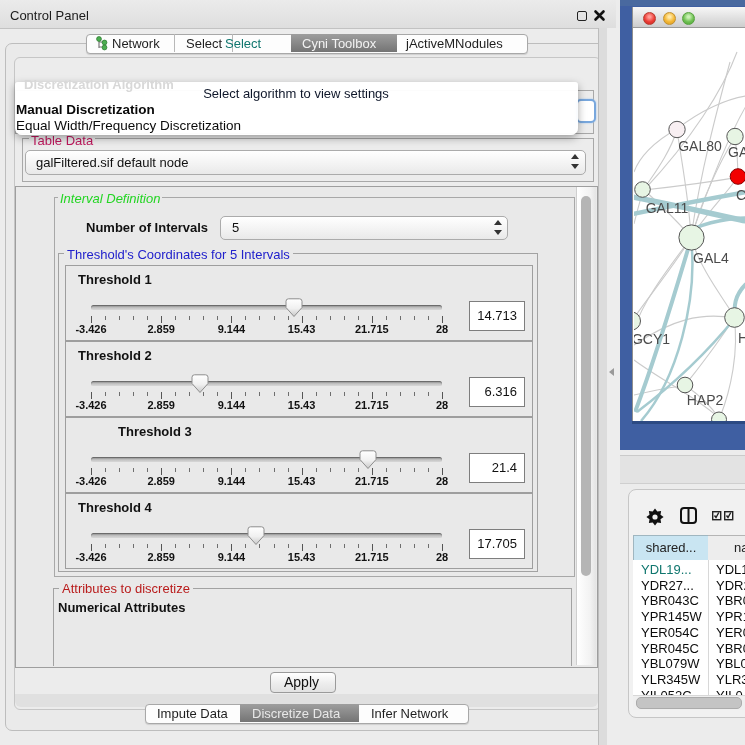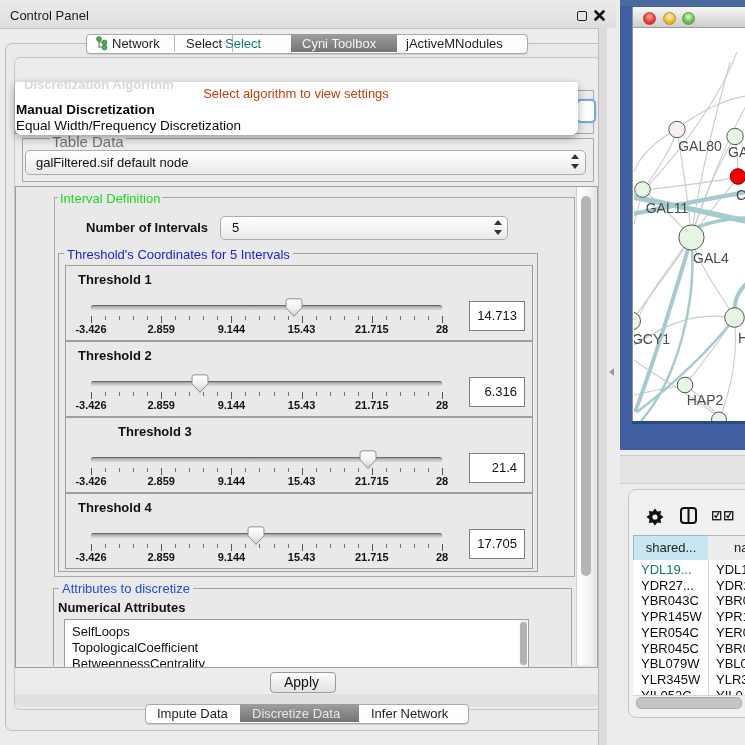--- a/index.html
+++ b/index.html
@@ -48,39 +48,39 @@
   <div class="lbl" style="left:225px;top:36px;font-size:13px;color:#0f766e;">Select</div>
   <div class="lbl" style="left:302px;top:36px;font-size:13px;color:#f3f3f3;">Cyni Toolbox</div>
   <div class="lbl" style="left:406px;top:36px;font-size:13px;color:#1e1e1e;">jActiveMNodules</div>
 
   <div class="abs" style="left:15px;top:90px;width:577px;height:42px;border:1px solid #a8a8a8;"></div>
 
   <div class="abs" style="left:576px;top:99px;width:16px;height:20px;background:#fff;
        border:2px solid #78a7dd;border-radius:5px;box-shadow:0 0 2px #9cc1ea;"></div>
 
   <div class="abs" style="left:22px;top:138px;width:570px;height:42px;border:1px solid #a8a8a8;"></div>
-  <div class="lbl" style="left:29px;top:133px;font-size:15px;color:#737373;background:#ececec;padding:0 2px;margin-left:21px;">Table Data</div>
+  <div class="lbl" style="left:29px;top:133px;font-size:13px;color:#be185d;background:#ececec;padding:0 2px;">Table Data</div>
 
   <div class="abs" style="left:25px;top:150px;width:559px;height:23px;
        background:linear-gradient(#ffffff,#f2f2f2 60%,#e9e9e9);border:1px solid #ababab;border-radius:5px;"></div>
   <div class="lbl" style="left:36px;top:155px;font-size:13px;color:#111;">galFiltered.sif default node</div>
   <svg class="abs" style="left:569px;top:153px;" width="12" height="17" viewBox="0 0 12 17">
     <path d="M6 1 L10 6 L2 6 Z" fill="#333"></path>
     <path d="M6 16 L10 11 L2 11 Z" fill="#333"></path>
   </svg>
 
   <div class="abs" style="left:15px;top:186px;width:581px;height:480px;background:#e9e9e9;
        border:1px solid #9e9e9e;"></div>
 
   <div class="abs" style="left:576px;top:187px;width:19px;height:478px;
        background:linear-gradient(90deg,#ffffff,#f2f2f2 70%,#e4e4e4);border-left:1px solid #cfcfcf;"></div>
   <div class="abs" style="left:581px;top:196px;width:10px;height:380px;background:#b5b5b5;border-radius:5px;"></div>
 
   <div class="abs" style="left:54px;top:197px;width:519px;height:378px;border:1px solid #a8a8a8;"></div>
-  <div class="lbl" style="left:58px;top:191px;font-size:13px;color:#23d523;background:#e9e9e9;padding:0 2px;">Interval Definition</div>
+  <div class="lbl" style="left:58px;top:191px;font-size:13px;color:#23d523;background:#e9e9e9;padding:0 2px;font-style:italic;">Interval Definition</div>
 
   <div class="lbl" style="left:86px;top:220px;font-size:13px;font-weight:bold;color:#111;">Number of Intervals</div>
   <div class="abs" style="left:220px;top:216px;width:286px;height:22px;
        background:linear-gradient(#ffffff,#f2f2f2 60%,#e9e9e9);border:1px solid #ababab;border-radius:5px;"></div>
   <div class="lbl" style="left:232px;top:220px;font-size:13px;color:#111;">5</div>
   <svg class="abs" style="left:492px;top:219px;" width="12" height="17" viewBox="0 0 12 17">
     <path d="M6 1 L10 6 L2 6 Z" fill="#333"></path>
     <path d="M6 16 L10 11 L2 11 Z" fill="#333"></path>
   </svg>
 
@@ -179,29 +179,22 @@
   <div class="lbl" style="left:371.8px;top:551px;transform:translateX(-50%);font-size:11px;font-weight:bold;color:#111;">21.715</div>
   <div class="lbl" style="left:442px;top:551px;transform:translateX(-50%);font-size:11px;font-weight:bold;color:#111;">28</div>
   <svg class="abs" style="left:247.0px;top:526px;" width="18" height="20" viewBox="0 0 18 20">
       <defs></defs>
       <path d="M3.5 0.8 h11 a2.5 2.5 0 0 1 2.5 2.5 v6.2 l-8 9 -8 -9 v-6.2 a2.5 2.5 0 0 1 2.5 -2.5 z" fill="url(#tg)" stroke="#8e8e8e" stroke-width="1"></path>
     </svg>
   <div class="abs" style="left:469px;top:529px;width:54px;height:28px;background:#fff;border:1px solid #7e7e7e;"></div>
   <div class="lbl" style="left:517px;top:536px;transform:translateX(-100%);font-size:13px;color:#111;">17.705</div>
 
   <div class="abs" style="left:53px;top:588px;width:517px;height:77px;border:1px solid #a2a2a2;border-bottom:none;"></div>
-  <div class="lbl" style="left:59px;top:581px;font-size:13px;color:#1d4ed8;background:#e9e9e9;padding:0 3px;">Attributes to discretize</div>
+  <div class="lbl" style="left:59px;top:581px;font-size:13px;color:#b91c1c;background:#e9e9e9;padding:0 3px;">Attributes to discretize</div>
   <div class="lbl" style="left:58px;top:600px;font-size:13px;font-weight:bold;color:#111;">Numerical Attributes</div>
-  <div class="abs" style="left:64px;top:619px;width:463px;height:47px;background:#ffffff;border:1px solid #9e9e9e;overflow:hidden;">
-    <div class="lbl" style="left:7px;top:4px;font-size:13px;color:#111;">SelfLoops</div>
-    <div class="lbl" style="left:7px;top:20px;font-size:13px;color:#111;">TopologicalCoefficient</div>
-    <div class="lbl" style="left:7px;top:36px;font-size:13px;color:#111;">BetweennessCentrality</div>
-    <div class="abs" style="right:1px;top:0;width:9px;height:47px;background:linear-gradient(90deg,#fcfcfc,#ececec);"></div>
-    <div class="abs" style="right:1.5px;top:2px;width:7px;height:43px;background:#b2b2b2;border-radius:4px;"></div>
-  </div>
 
   <div class="abs" style="left:270px;top:672px;width:64px;height:19px;
        background:linear-gradient(#ffffff,#ededed 55%,#e2e2e2);border:1px solid #9a9a9a;border-radius:4px;"></div>
   <div class="lbl" style="left:284px;top:674px;font-size:14px;color:#111;">Apply</div>
 
   <div class="abs" style="left:145px;top:704px;width:322px;height:18px;background:#fdfdfd;
        border:1px solid #a8a8a8;border-radius:4px;box-shadow:0 1px 1px rgba(0,0,0,0.12);"></div>
   <div class="abs" style="left:240px;top:704px;width:119px;height:18px;
        background:linear-gradient(#9e9e9e,#747474);"></div>
   <div class="lbl" style="left:157px;top:706px;font-size:13px;color:#1e1e1e;">Impute Data</div>
@@ -209,21 +202,21 @@
   <div class="lbl" style="left:371px;top:706px;font-size:13px;color:#1e1e1e;">Infer Network</div>
 
   <div class="abs" style="left:598px;top:28px;width:1px;height:717px;background:#bcbcbc;"></div>
   <div class="abs" style="left:599px;top:28px;width:8px;height:717px;background:#dcdcdc;"></div>
   <div class="abs" style="left:607px;top:28px;width:13px;height:717px;background:#ededed;"></div>
   <div class="abs" style="left:609px;top:368px;width:0;height:0;border-top:4px solid transparent;border-bottom:4px solid transparent;border-right:5px solid #9a9a9a;"></div>
 
   <div class="abs" style="left:15px;top:82px;width:563px;height:53px;background:rgba(255,255,255,0.96);
        border-radius:3px 3px 7px 7px;box-shadow:0 3px 9px rgba(0,0,0,0.35);"></div>
   <div class="lbl" style="left:24px;top:77px;font-size:13px;font-weight:bold;color:#d8d8d8;">Discretization Algorithm</div>
-  <div class="lbl" style="left:296px;top:86px;transform:translateX(-50%);font-size:13px;color:#c2410c;">Select algorithm to view settings</div>
+  <div class="lbl" style="left:296px;top:86px;transform:translateX(-50%);font-size:13px;color:#0f172a;">Select algorithm to view settings</div>
   <div class="lbl" style="left:16px;top:102px;font-size:13.5px;font-weight:bold;color:#0a0a0a;">Manual Discretization</div>
   <div class="lbl" style="left:16px;top:118px;font-size:13.5px;color:#0a0a0a;">Equal Width/Frequency Discretization</div>
 </div>
 
 <div class="abs" style="left:620px;top:0;width:125px;height:450px;background:#3f5fa2;"></div>
 <div class="abs" style="left:620px;top:0;width:125px;height:6px;background:#49699f;"></div>
 
 <div class="abs" style="left:632px;top:7px;width:113px;height:414px;border-left:1px solid #8f8f8f;background:#fff;">
   <div class="abs" style="left:0;top:0;width:113px;height:20px;
        background:linear-gradient(#f7f7f7,#cdcdcd);border-bottom:1px solid #9a9a9a;"></div>

